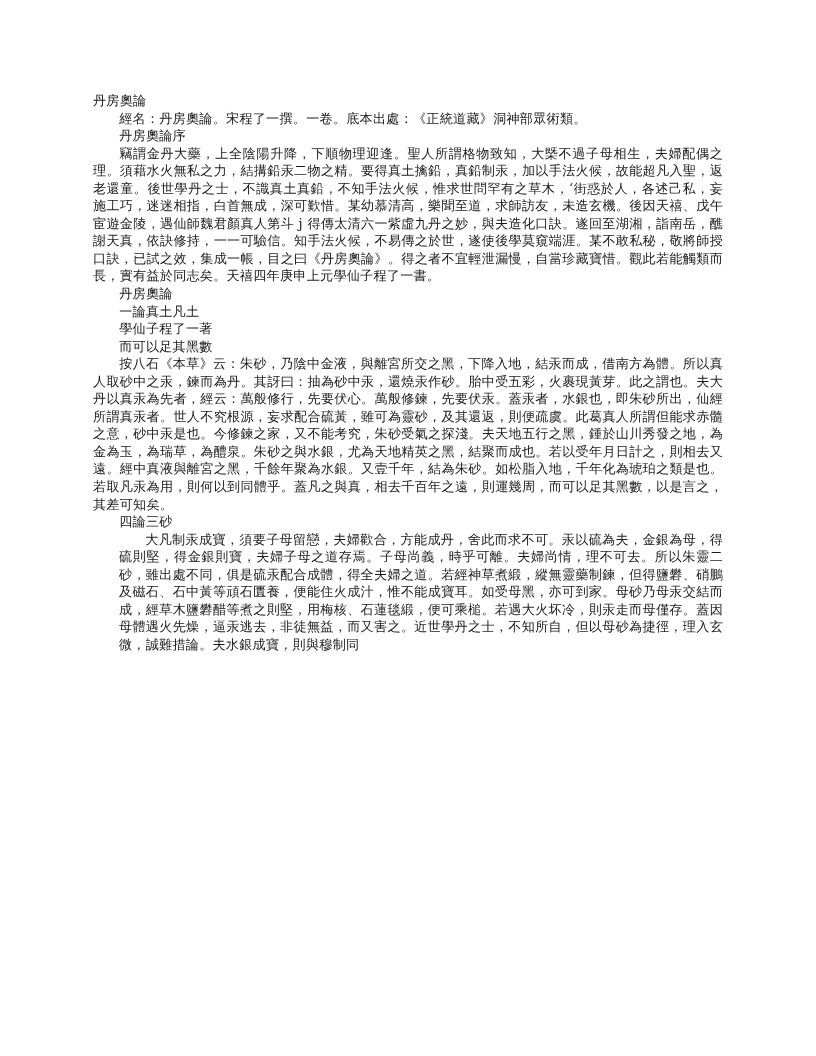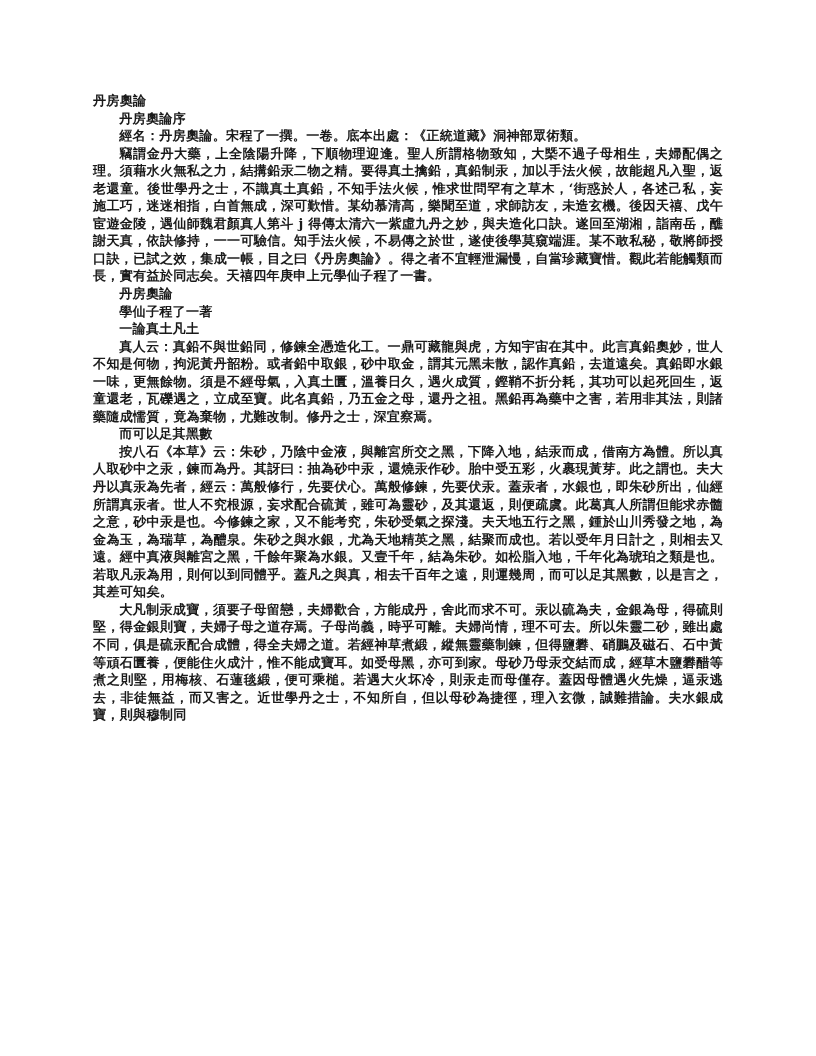--- a/index.html
+++ b/index.html
@@ -14,21 +14,20 @@
     color: #1a1a1a;
     overflow: hidden;
   }
   .page {
     position: relative;
     width: 816px;
     height: 1056px;
     background: #ffffff;
     box-sizing: border-box;
     padding: 92px 93px 0 93px;
-    font-weight: bold;
   }
   .doc-body {
     width: 630px;
   }
   p {
     margin: 0;
     font-size: 13.1px;
     line-height: 17.55px;
     text-align: justify;
     text-justify: inter-character;
@@ -44,47 +43,48 @@
   .heading-line {
     text-indent: 2em;
   }
   
   .para {
     text-indent: 2em;
   }
   .para:last-child,
   p:last-child {
     text-align: justify;
+    margin-left: 26px;
   }
 </style>
 </head>
 <body>
 
 <div class="page">
   <div class="doc-body">
 
     <p class="title-line">丹房奧論</p>
 
+    <p class="heading-line">經名：丹房奧論。宋程了一撰。一卷。底本出處：《正統道藏》洞神部眾術類。</p>
+
     <p class="heading-line">丹房奧論序</p>
-
-    <p class="heading-line">經名：丹房奧論。宋程了一撰。一卷。底本出處：《正統道藏》洞神部眾術類。</p>
 
     <p class="para">竊謂金丹大藥，上全陰陽升降，下順物理迎逢。聖人所謂格物致知，大槩不過子母相生，夫婦配偶之理。須藉水火無私之力，結搆鉛汞二物之精。要得真土擒鉛，真鉛制汞，加以手法火候，故能超凡入聖，返老還童。後世學丹之士，不識真土真鉛，不知手法火候，惟求世問罕有之草木，‘街惑於人，各述己私，妄施工巧，迷迷相指，白首無成，深可歎惜。某幼慕清高，樂聞至道，求師訪友，未造玄機。後因天禧、戊午宦遊金陵，遇仙師魏君顏真人第斗 j 得傳太清六一紫虛九丹之妙，與夫造化口訣。遂回至湖湘，詣南岳，醮謝天真，依訣修持，一一可驗信。知手法火候，不易傳之於世，遂使後學莫窺端涯。某不敢私秘，敬將師授口訣，已試之效，集成一帳，目之曰《丹房奧論》。得之者不宜輕泄漏慢，自當珍藏寶惜。觀此若能觸類而長，實有益於同志矣。天禧四年庚申上元學仙子程了一書。</p>
 
     <p class="heading-line">丹房奧論</p>
 
+    <p class="heading-line">一論真土凡土</p>
+
     <p class="heading-line">學仙子程了一著</p>
-
-    <p class="heading-line">一論真土凡土</p>
 
 
 
-    <p class="para">真人云：真鉛不與世鉛同，修鍊全憑造化工。一鼎可藏龍與虎，方知宇宙在其中。此言真鉛奧妙，世人不知是何物，拘泥黃丹韶粉。或者鉛中取銀，砂中取金，謂其元黑未散，認作真鉛，去道遠矣。真鉛即水銀一味，更無餘物。須是不經母氣，入真土匱，溫養日久，遇火成質，鏗鞘不折分耗，其功可以起死回生，返童還老，瓦礫遇之，立成至寶。此名真鉛，乃五金之母，還丹之祖。黑鉛再為藥中之害，若用非其法，則諸藥隨成懦質，竟為棄物，尤難改制。修丹之士，深宜察焉。</p>
 
     <p class="heading-line">而可以足其黑數</p>
 
     <p class="para">按八石《本草》云：朱砂，乃陰中金液，與離宮所交之黑，下降入地，結汞而成，借南方為體。所以真人取砂中之汞，鍊而為丹。其訝曰：抽為砂中汞，還燒汞作砂。胎中受五彩，火裹現黃芽。此之謂也。夫大丹以真汞為先者，經云：萬般修行，先要伏心。萬般修鍊，先要伏汞。蓋汞者，水銀也，即朱砂所出，仙經所謂真汞者。世人不究根源，妄求配合硫黃，雖可為靈砂，及其還返，則便疏虞。此葛真人所謂但能求赤髓之意，砂中汞是也。今修鍊之家，又不能考究，朱砂受氣之探淺。夫天地五行之黑，鍾於山川秀發之地，為金為玉，為瑞草，為醴泉。朱砂之與水銀，尤為天地精英之黑，結聚而成也。若以受年月日計之，則相去又遠。經中真液與離宮之黑，千餘年聚為水銀。又壹千年，結為朱砂。如松脂入地，千年化為琥珀之類是也。若取凡汞為用，則何以到同體乎。蓋凡之與真，相去千百年之遠，則運幾周，而可以足其黑數，以是言之，其差可知矣。</p>
 
+    <p class="heading-line">四論三砂</p>
 
     <p class="para">大凡制汞成寶，須要子母留戀，夫婦歡合，方能成丹，舍此而求不可。汞以硫為夫，金銀為母，得硫則堅，得金銀則寶，夫婦子母之道存焉。子母尚義，時乎可離。夫婦尚情，理不可去。所以朱靈二砂，雖出處不同，俱是硫汞配合成體，得全夫婦之道。若經神草煮緞，縱無靈藥制鍊，但得鹽礬、硝鵬及磁石、石中黃等頑石匱養，便能住火成汁，惟不能成寶耳。如受母黑，亦可到家。母砂乃母汞交結而成，經草木鹽礬醋等煮之則堅，用梅核、石蓮毯緞，便可乘槌。若遇大火坏冷，則汞走而母僅存。蓋因母體遇火先燥，逼汞逃去，非徒無益，而又害之。近世學丹之士，不知所自，但以母砂為捷徑，理入玄微，誠難措論。夫水銀成寶，則與穆制同</p>
 
   </div>
 </div>
 
 </body></html>

